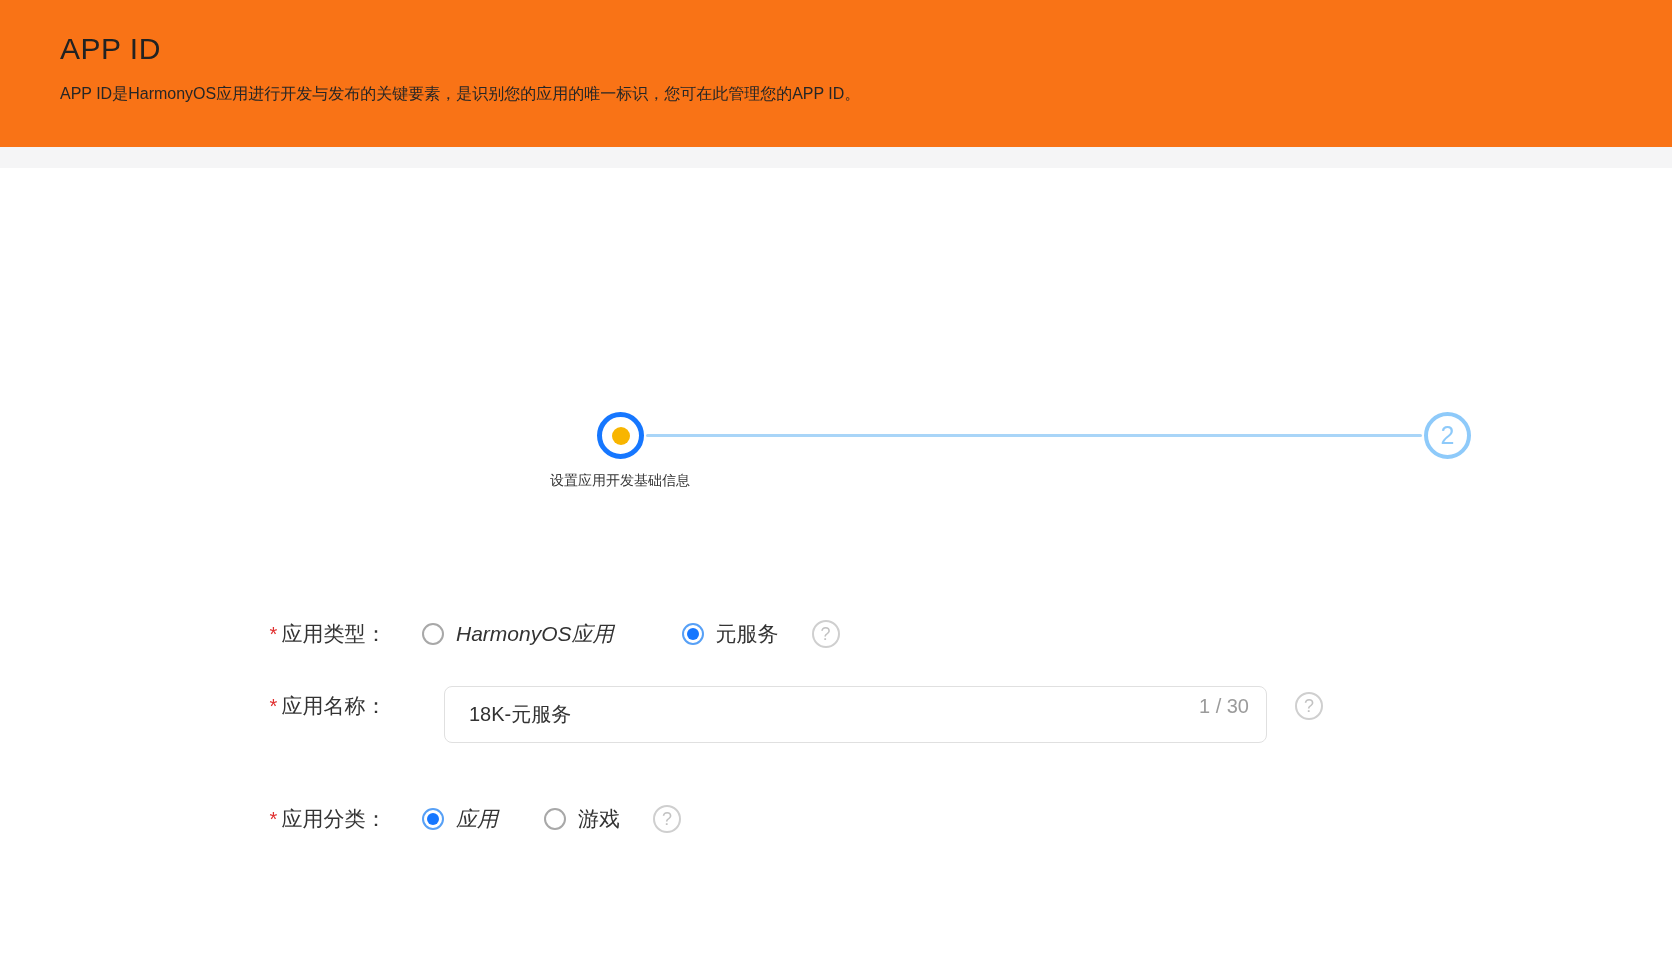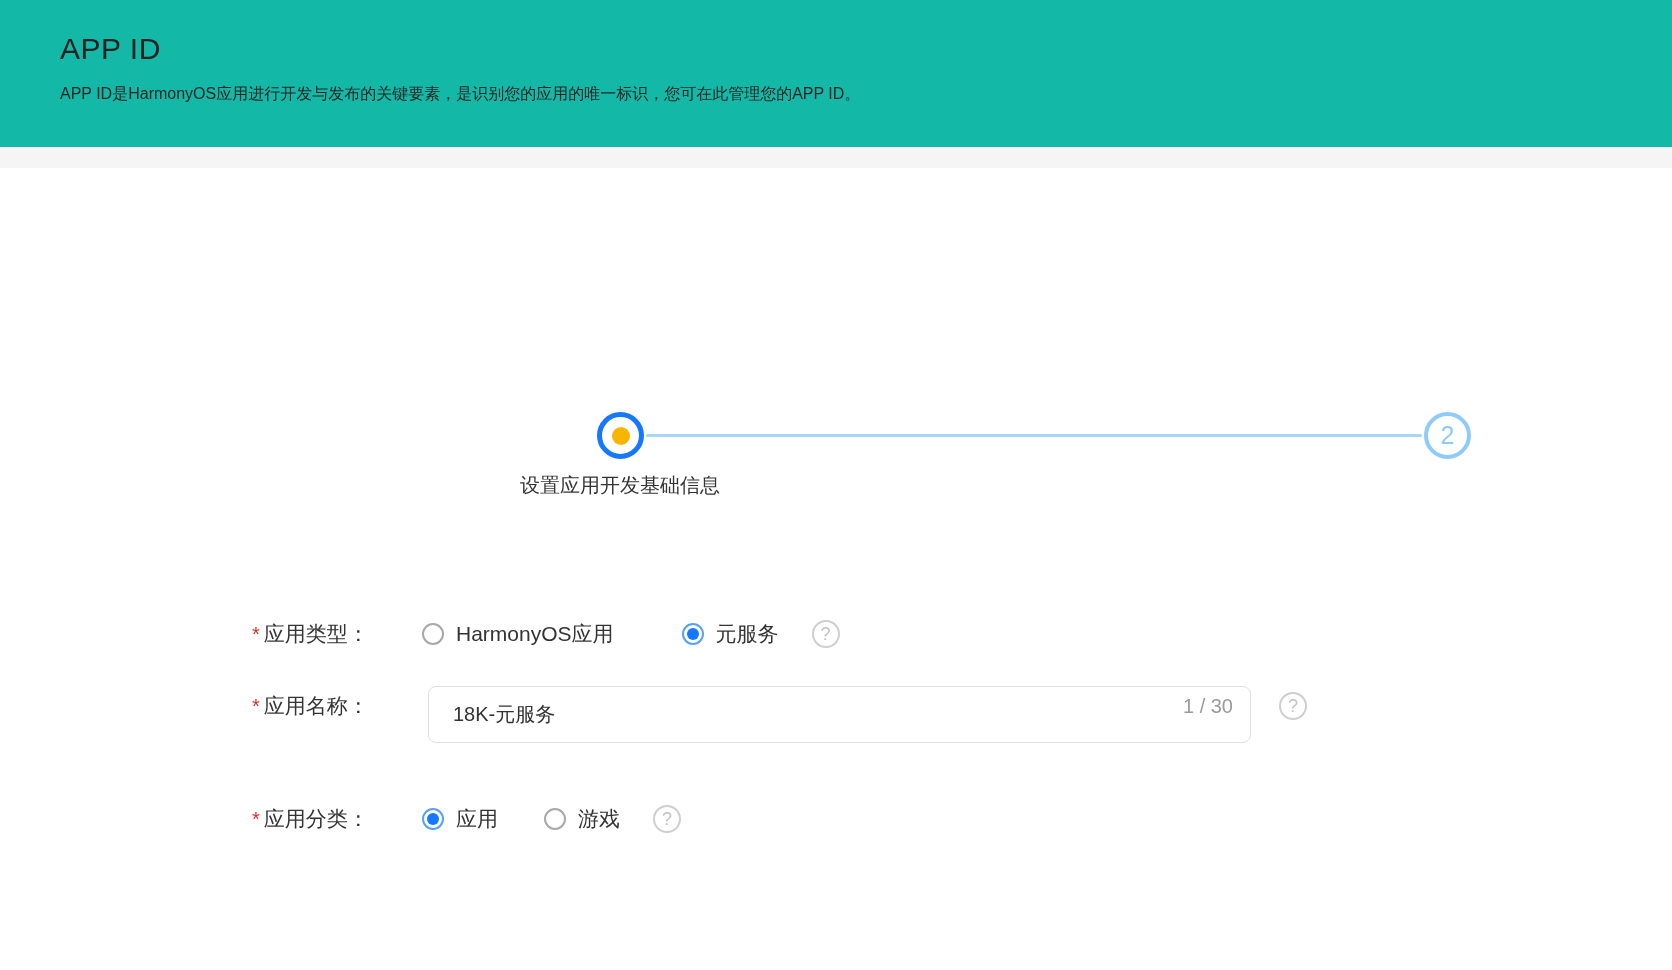--- a/index.html
+++ b/index.html
@@ -6,62 +6,62 @@
   html,body { width:1672px; height:970px; }
   body {
     position:relative;
     background:#ffffff;
     font-family:"Liberation Sans","DejaVu Sans",sans-serif;
     color:#333333;
     overflow:hidden;
   }
 
   
-  .header { position:absolute; top:0; left:0; width:1672px; height:147px; background:#14b8a6; }
+  .header { position:absolute; top:0; left:0; width:1672px; height:147px; background:#f97316; }
   .page-title { position:absolute; left:60px; top:32px; font-size:30px; font-weight:400; color:#222222; letter-spacing:0.5px; }
   .page-desc  { position:absolute; left:60px; top:84px; font-size:16px; color:#262626; white-space:nowrap; }
 
   .band { position:absolute; top:147px; left:0; width:1672px; height:21px; background:var(--band,#f5f5f6); }
 
   .content { position:absolute; top:168px; left:0; width:1672px; height:802px; background:#ffffff; }
 
   
   .step-circle { position:absolute; border-radius:50%; background:#fff; display:flex; align-items:center; justify-content:center; }
   .step1-circle { left:597px; top:244px; width:47px; height:47px; border:5px solid var(--accent,#1677ff); }
   .step1-dot { width:18px; height:18px; border-radius:50%; background:var(--step-dot,#f8b500); }
   .connector { position:absolute; left:646px; top:266px; width:776px; height:3px; background:var(--connector,#a9d5f8); border-radius:2px; }
   .step2-circle { left:1424px; top:244px; width:47px; height:47px; border:4px solid var(--step-upcoming,#8ecafa); color:var(--step-upcoming,#8ecafa); font-size:25px; }
-  .step-label { position:absolute; top:304px; width:300px; text-align:center; font-size:20px; }
+  .step-label { position:absolute; top:304px; width:300px; text-align:center; font-size:14px; }
   .step1-label { left:470px; color:#333333; }
   .step2-label { left:1310px; color:#a8a8a8; }
 
   
   .form-row { position:absolute; left:252px; display:flex; align-items:center; }
-  .row-label { width:152px; text-align:left; font-size:21px; color:#333333; white-space:nowrap; }
+  .row-label { width:152px; text-align:center; font-size:21px; color:#333333; white-space:nowrap; }
   .req { color:var(--required-red,#e02e2e); margin-right:4px; font-size:20px; }
 
   .row-type { top:451px; height:30px; }
   .row-name { top:509px; height:57px; }
   .row-cat  { top:636px; height:30px; }
 
   .opt { display:flex; align-items:center; cursor:pointer; }
   .radio { width:22px; height:22px; border-radius:50%; background:#fff; position:relative; flex:0 0 auto; }
   .radio.unchecked { border:2px solid #a8a8a8; }
   .radio.checked { border:2px solid #57a0f6; }
   .radio.checked::after { content:""; position:absolute; left:50%; top:50%; width:12px; height:12px; margin:-6px 0 0 -6px; border-radius:50%; background:var(--accent,#1677ff); }
   .opt-label { font-size:21px; color:#333333; margin-left:12px; white-space:nowrap; }
 
   .help-icon { width:28px; height:28px; border-radius:50%; border:2px solid #cfcfcf; color:#c2c2c2; font-size:18px; line-height:24px; text-align:center; flex:0 0 auto; cursor:pointer; font-weight:400; }
 
-  .m-after-label { margin-left:18px; }
+  .m-after-label { margin-left:18px;font-style:italic; }
   .gap-wide { margin-left:68px; }
   .gap-cat  { margin-left:46px; }
   .gap-help { margin-left:33px; }
 
-  .input-wrap { position:relative; margin-left:24px; width:823px; height:39px; }
+  .input-wrap { position:relative; margin-left:40px; width:823px; height:39px; }
   .name-input {
     width:823px; height:57px; border:1px solid #e0e0e0; border-radius:8px;
     font-size:20px; color:#333333; padding:0 110px 0 24px; outline:none;
     font-family:"Liberation Sans","DejaVu Sans",sans-serif; background:#fff;
   }
   .char-counter { position:absolute; right:18px; top:50%; transform:translateY(-50%); font-size:20px; color:#9b9b9b; }
   .name-help { margin-left:28px; }
 </style>
 </head>
 <body>

